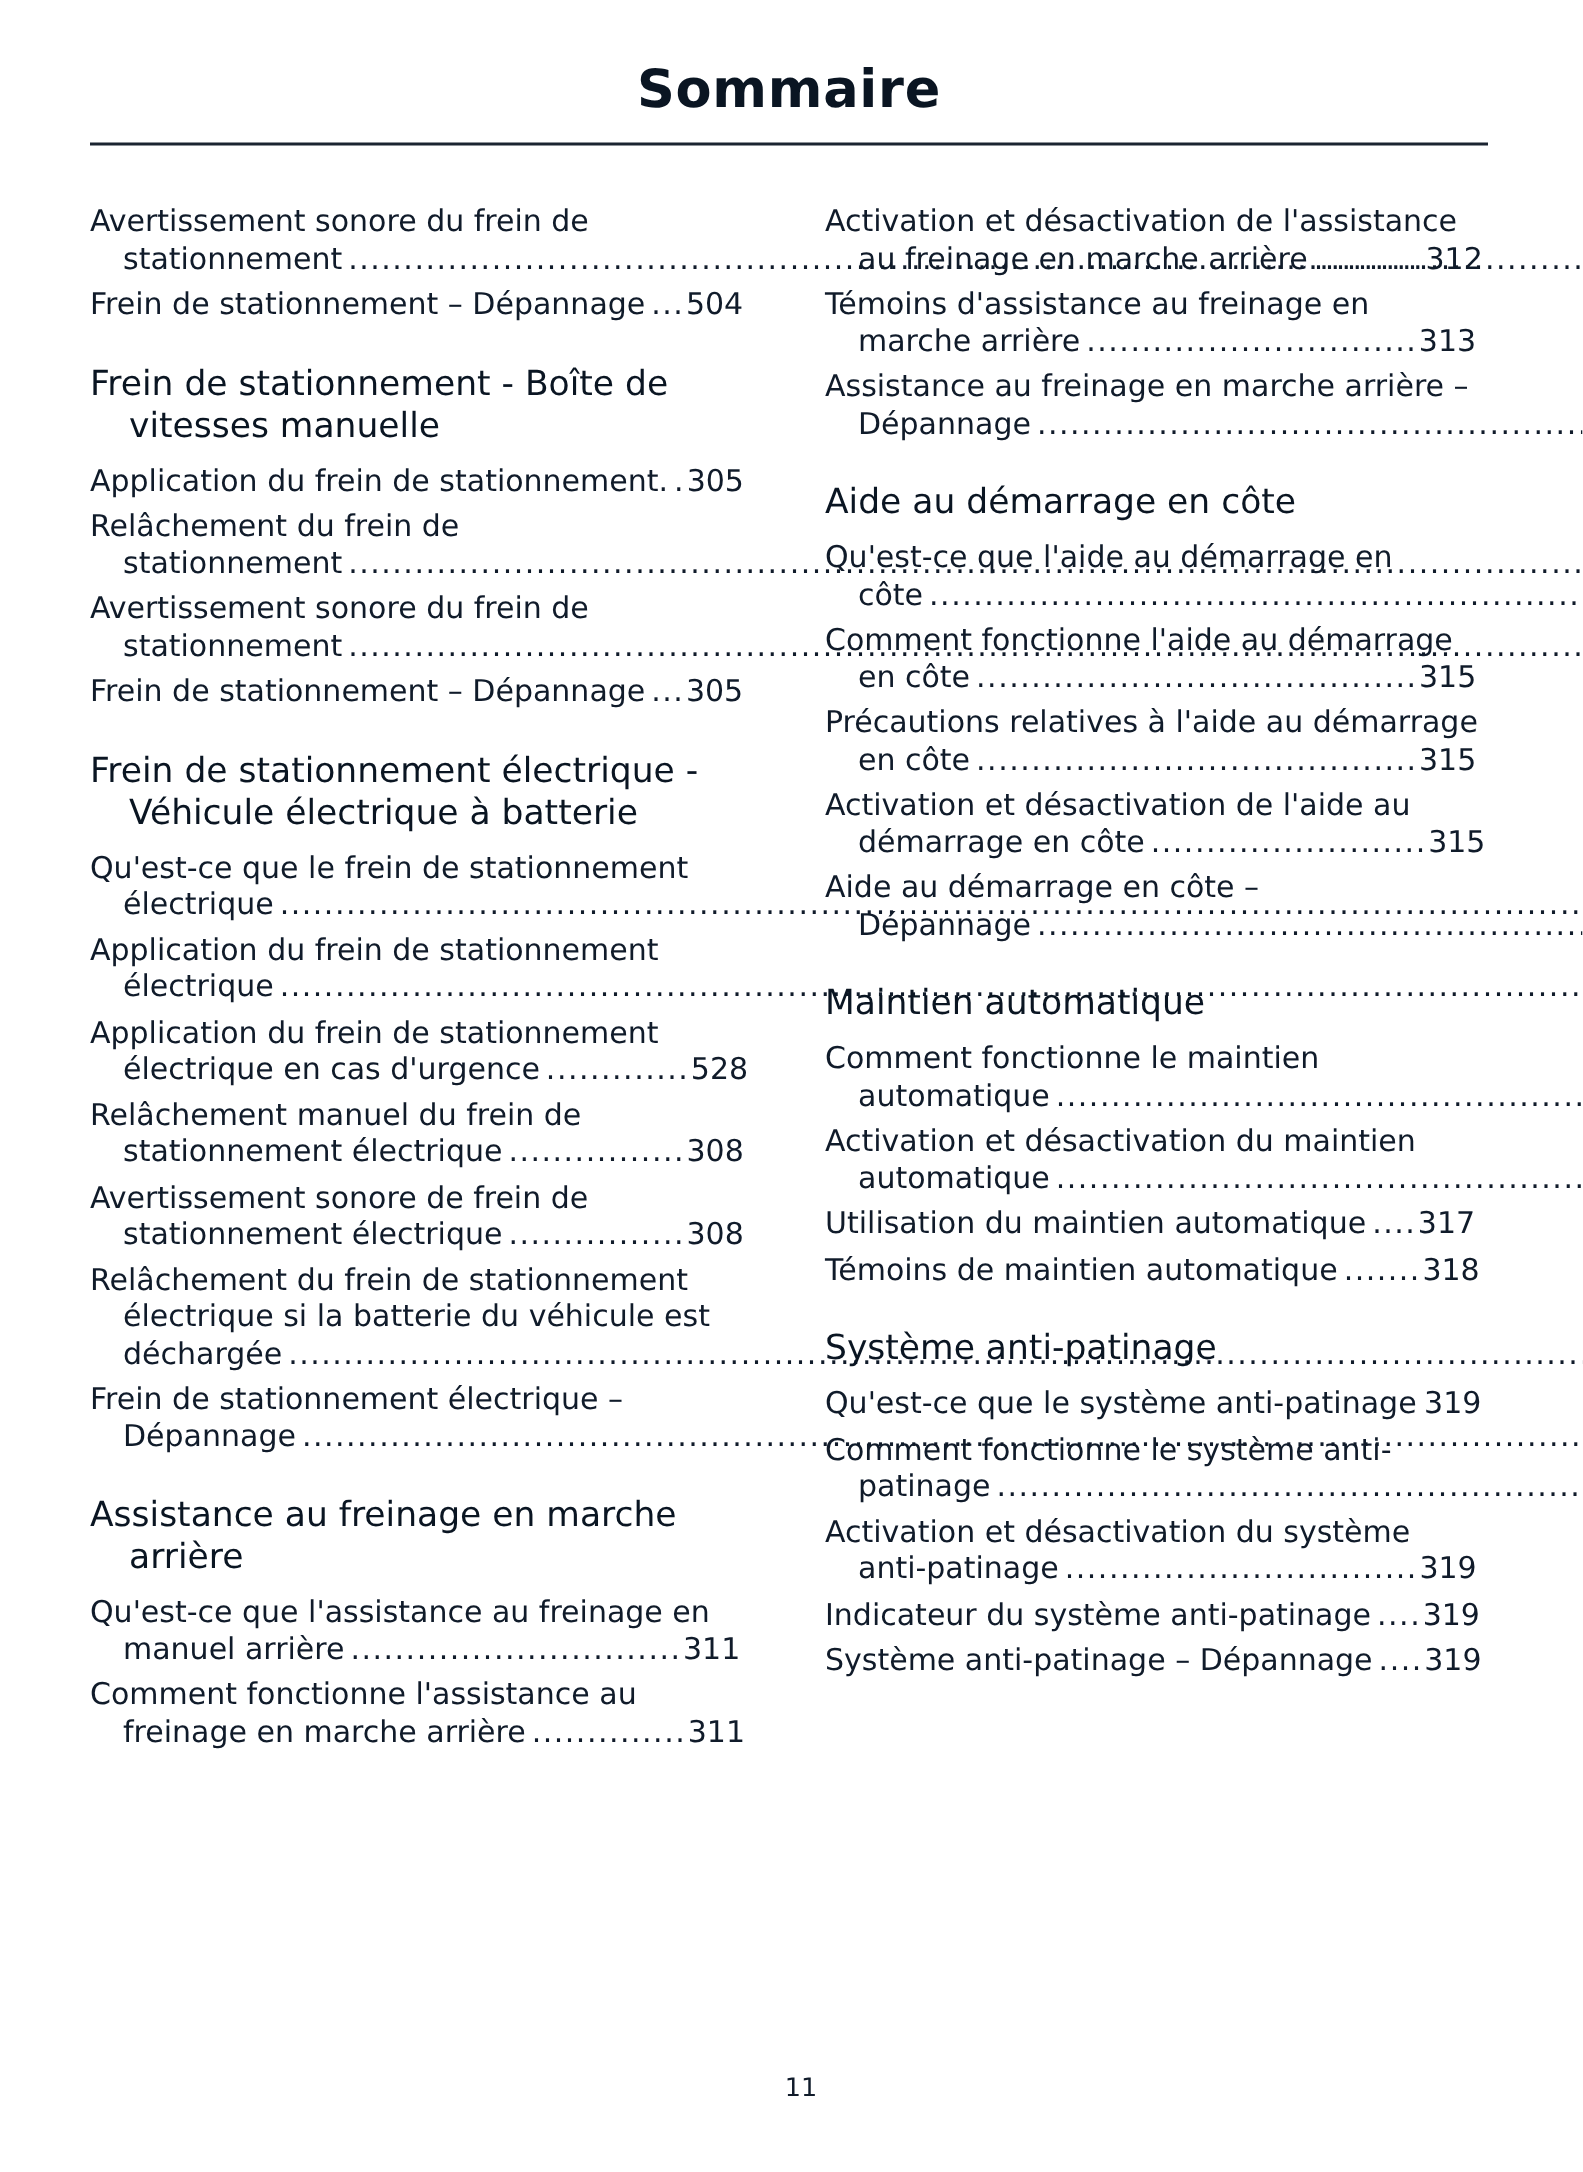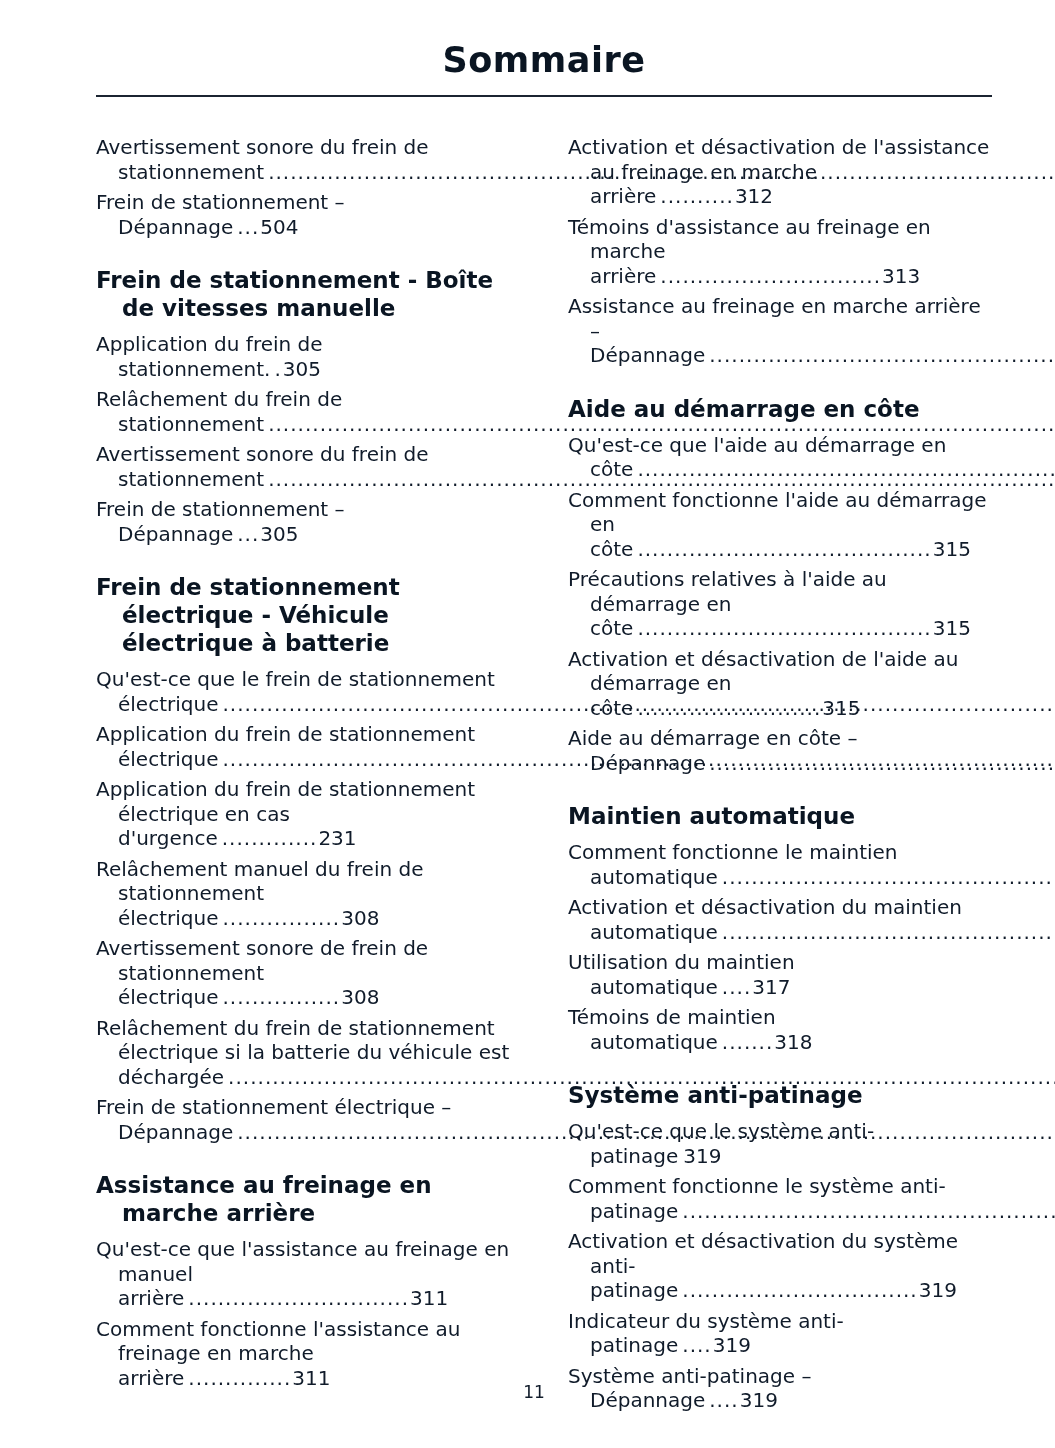--- a/index.html
+++ b/index.html
@@ -6,21 +6,21 @@
   html, body { background: #ffffff; }
   body {
     font-family: "DejaVu Sans", "Liberation Sans", sans-serif;
     color: var(--ink, #101b2a);
   }
   .sheet {
     position: relative;
     width: 1055px;
     height: 1448px;
     background: var(--background, #ffffff);
-    padding: 40px 63px 0 96px;
+    padding: 40px 63px 0 60px;
     overflow: hidden;
   }
   .doc-title {
     font-size: 35px;
     line-height: 40px;
     font-weight: bold;
     text-align: center;
     letter-spacing: 0.5px;
     color: var(--heading-ink, #0a1522);
   }
@@ -45,21 +45,21 @@
   }
   .toc-entry .lead {
     letter-spacing: 1px;
     margin-left: 4px;
     margin-right: 1px;
   }
   .toc-entry .num { white-space: nowrap; }
   .toc-heading {
     font-size: 23px;
     line-height: 28px;
-    font-weight: bold;
+    font-weight: normal;
     color: var(--heading-ink, #0a1522);
     margin: 27px 0 10px 0;
     padding-left: 26px;
     text-indent: -26px;
   }
   .footer {
     position: absolute;
     left: 13px;
     right: 0;
     bottom: 46px;
@@ -82,21 +82,21 @@
         <div class="toc-entry"><span class="txt">Avertissement sonore du frein de stationnement</span><span class="lead">........................................................................................................................................................................................................................................................................................................................................................................................................................................................................................................................................................................................................................................................................................................................................................................................................................................................................................................................................................................................................................................</span></div>
         <div class="toc-entry"><span class="txt">Frein de stationnement – Dépannage</span><span class="lead">...</span><span class="num">504</span></div>
         <h2 class="toc-heading">Frein de stationnement - Boîte de vitesses manuelle</h2>
         <div class="toc-entry"><span class="txt">Application du frein de stationnement.</span><span class="lead">.</span><span class="num">305</span></div>
         <div class="toc-entry"><span class="txt">Relâchement du frein de stationnement</span><span class="lead">........................................................................................................................................................................................................................................................................................................................................................................................................................................................................................................................................................................................................................................................................................................................................................................................................................................................................................................................................................................................................................................</span></div>
         <div class="toc-entry"><span class="txt">Avertissement sonore du frein de stationnement</span><span class="lead">........................................................................................................................................................................................................................................................................................................................................................................................................................................................................................................................................................................................................................................................................................................................................................................................................................................................................................................................................................................................................................................</span></div>
         <div class="toc-entry"><span class="txt">Frein de stationnement – Dépannage</span><span class="lead">...</span><span class="num">305</span></div>
         <h2 class="toc-heading">Frein de stationnement électrique - Véhicule électrique à batterie</h2>
         <div class="toc-entry"><span class="txt">Qu'est-ce que le frein de stationnement électrique</span><span class="lead">........................................................................................................................................................................................................................................................................................................................................................................................................................................................................................................................................................................................................................................................................................................................................................................................................................................................................................................................................................................................................................................</span></div>
         <div class="toc-entry"><span class="txt">Application du frein de stationnement électrique</span><span class="lead">........................................................................................................................................................................................................................................................................................................................................................................................................................................................................................................................................................................................................................................................................................................................................................................................................................................................................................................................................................................................................................................</span></div>
-        <div class="toc-entry"><span class="txt">Application du frein de stationnement électrique en cas d'urgence</span><span class="lead">.............</span><span class="num">231</span></div>
+        <div class="toc-entry"><span class="txt">Application du frein de stationnement électrique en cas d'urgence</span><span class="lead">.............</span><span class="num">528</span></div>
         <div class="toc-entry"><span class="txt">Relâchement manuel du frein de stationnement électrique</span><span class="lead">................</span><span class="num">308</span></div>
         <div class="toc-entry"><span class="txt">Avertissement sonore de frein de stationnement électrique</span><span class="lead">................</span><span class="num">308</span></div>
         <div class="toc-entry"><span class="txt">Relâchement du frein de stationnement électrique si la batterie du véhicule est déchargée</span><span class="lead">........................................................................................................................................................................................................................................................................................................................................................................................................................................................................................................................................................................................................................................................................................................................................................................................................................................................................................................................................................................................................................................</span></div>
         <div class="toc-entry"><span class="txt">Frein de stationnement électrique – Dépannage</span><span class="lead">........................................................................................................................................................................................................................................................................................................................................................................................................................................................................................................................................................................................................................................................................................................................................................................................................................................................................................................................................................................................................................................</span></div>
         <h2 class="toc-heading">Assistance au freinage en marche arrière</h2>
         <div class="toc-entry"><span class="txt">Qu'est-ce que l'assistance au freinage en manuel arrière</span><span class="lead">..............................</span><span class="num">311</span></div>
         <div class="toc-entry"><span class="txt">Comment fonctionne l'assistance au freinage en marche arrière</span><span class="lead">..............</span><span class="num">311</span></div>
       </section>
     <section class="col">
         <div class="toc-entry"><span class="txt">Activation et désactivation de l'assistance au freinage en marche arrière</span><span class="lead">..........</span><span class="num">312</span></div>

